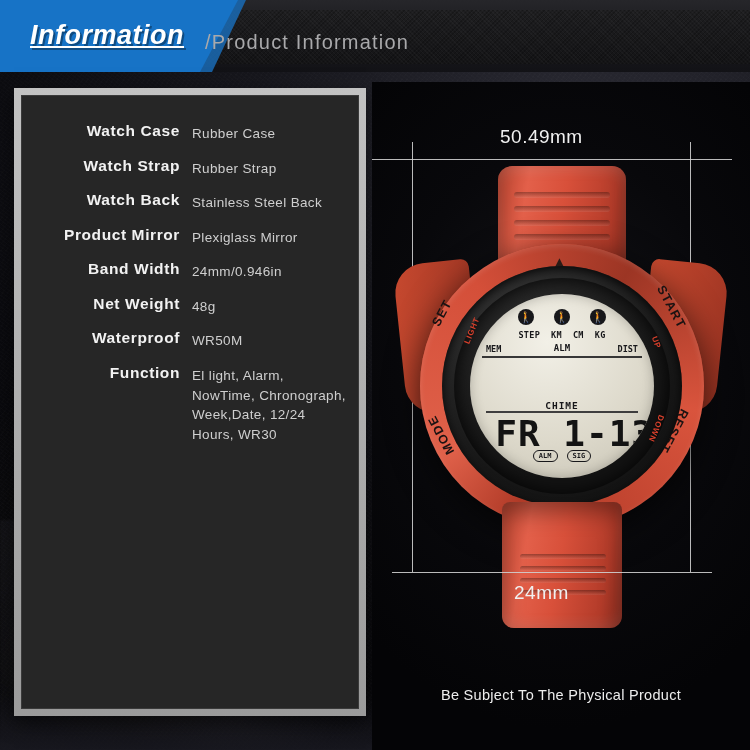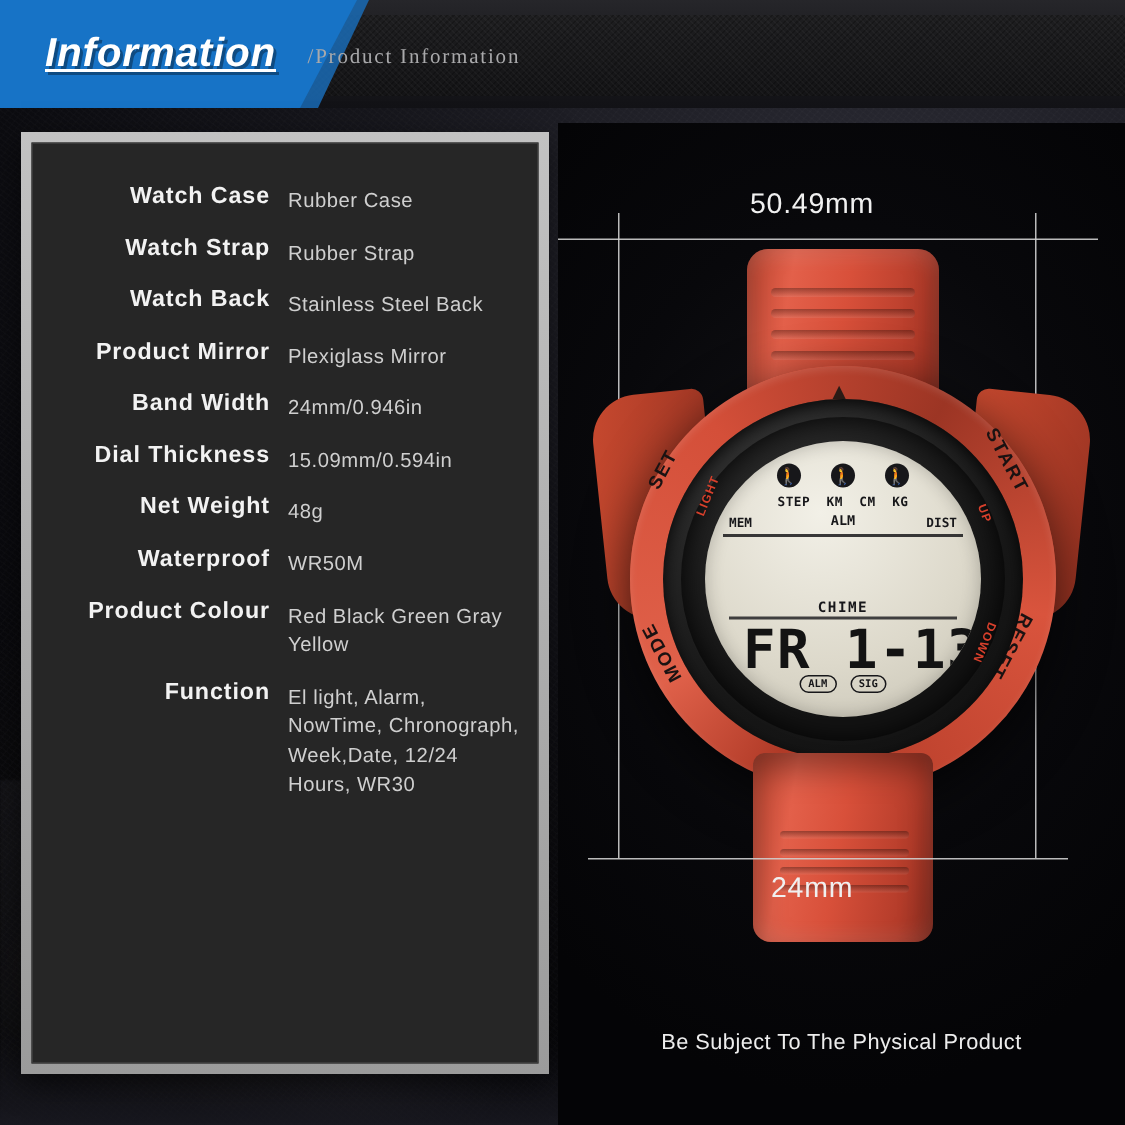--- a/index.html
+++ b/index.html
@@ -43,21 +43,21 @@
       repeating-linear-gradient(45deg, rgba(255,255,255,.028) 0 1px, rgba(0,0,0,0) 1px 3px),
       repeating-linear-gradient(-45deg, rgba(0,0,0,.22) 0 1px, rgba(0,0,0,0) 1px 3px),
       linear-gradient(180deg,#1e1e20,#141416);}
   .hdr-blue{position:absolute;left:0;top:0;width:238px;height:72px;background:#1773c6;
     clip-path:polygon(0 0, 238px 0, 200px 72px, 0 72px);}
   .hdr-blue2{position:absolute;left:186px;top:0;width:60px;height:72px;background:#1a6bb5;
     clip-path:polygon(34px 0, 60px 0, 26px 72px, 0 72px);opacity:.85;}
   .hdr-title{position:absolute;left:30px;top:20px;color:#fff;font-size:27px;font-weight:bold;
     font-style:italic;letter-spacing:.5px;
     text-shadow:2px 2px 0 rgba(0,0,0,.35);white-space:nowrap;text-decoration:underline;}
-  .hdr-sub{position:absolute;left:205px;top:31px;color:#a9a9ab;font-size:14px;letter-spacing:1.2px;white-space:nowrap;font-family:Liberation Serif, serif;}
+  .hdr-sub{position:absolute;left:205px;top:31px;color:#a9a9ab;font-size:20px;letter-spacing:1.2px;white-space:nowrap;}
 
   
   .panel{position:absolute;left:14px;top:88px;width:352px;height:628px;
     background:linear-gradient(180deg,#c2c2c2,#9b9b9b);
     padding:7px;box-sizing:border-box;
     box-shadow:0 6px 18px rgba(0,0,0,.55);}
   .panel-inner{width:100%;height:100%;box-sizing:border-box;
     background:#262626;border:1px solid #3a3a3a;padding:26px 12px 12px 6px;}
   .spec-table{width:100%;border-collapse:collapse;}
   .spec-table td{vertical-align:top;padding:0 0 13px 0;}
@@ -173,34 +173,26 @@
           </tr>
           <tr>
             <td class="spec-label">Product Mirror</td>
             <td class="spec-value">Plexiglass Mirror</td>
           </tr>
           <tr>
             <td class="spec-label">Band Width</td>
             <td class="spec-value">24mm/0.946in</td>
           </tr>
           <tr>
-            <td class="spec-label">Dial Thickness</td>
-            <td class="spec-value">15.09mm/0.594in</td>
-          </tr>
-          <tr>
             <td class="spec-label">Net Weight</td>
             <td class="spec-value">48g</td>
           </tr>
           <tr>
             <td class="spec-label">Waterproof</td>
             <td class="spec-value">WR50M</td>
-          </tr>
-          <tr>
-            <td class="spec-label">Product Colour</td>
-            <td class="spec-value" style="max-width:168px">Red Black Green Gray Yellow</td>
           </tr>
           <tr>
             <td class="spec-label">Function</td>
             <td class="spec-value" style="max-width:168px">El light, Alarm, NowTime, Chronograph, Week,Date, 12/24 Hours, WR30</td>
           </tr>
         </tbody>
       </table>
     </div>
   </div>
 

